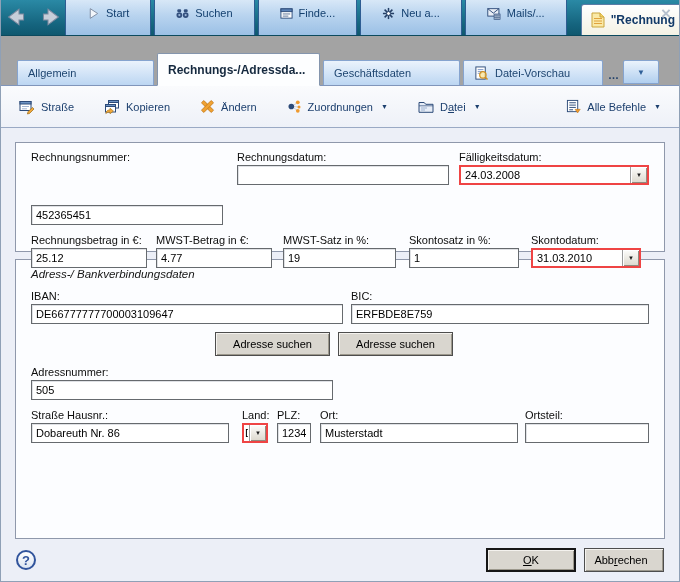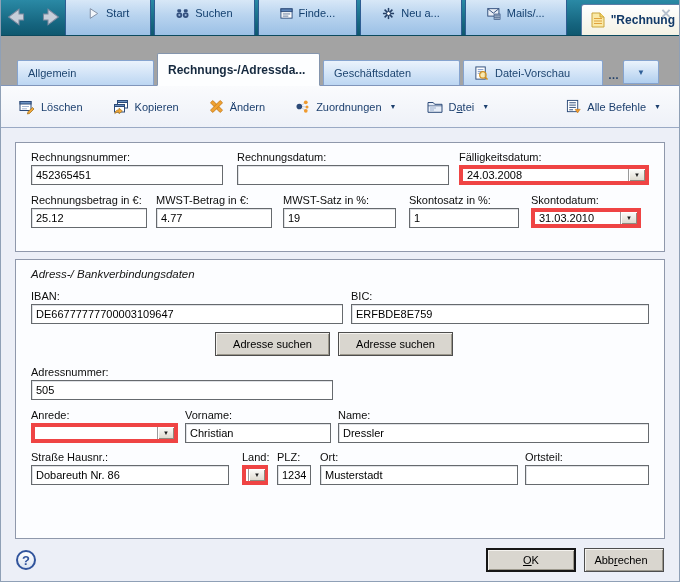--- a/index.html
+++ b/index.html
@@ -105,33 +105,33 @@
   .row { display:flex; }
   .field { display:flex; flex-direction:column; }
   .field .flabel { margin-bottom:2px; white-space:nowrap; color:#0d0d0d; }
   .flex1 { flex:1; }
 
   .tb {
     height:20px; width:100%; border:1px solid #666a6e; background:#fff;
     font-family:inherit; font-size:11px; color:#000; padding:2px 4px;
     box-shadow:inset 1px 1px 0 rgba(80,90,110,.18);
   }
-  .combo { display:flex; height:20px; border:4px solid #ef4444; background:#fff;
+  .combo { display:flex; height:20px; border:2px solid #ef4444; background:#fff;
     box-shadow:inset 1px 1px 0 rgba(80,90,110,.18); }
   .combo .tb { border:none; box-shadow:none; flex:1; min-width:0; height:100%; }
   .combo .drop {
     width:17px; flex:0 0 17px; border:none; border-left:1px solid #9a9a9a; cursor:pointer;
     background:linear-gradient(#fdfdfb, #dcd8cd);
     box-shadow:inset 1px 1px 0 #fff, inset -1px -1px 0 #8f8b80;
     display:flex; align-items:center; justify-content:center;
     font-size:6px; color:#1c1c1c; font-family:inherit;
   }
 
   .r1 { margin-bottom:9px; }
-  .r1 .c1 { width:192px; margin-right:14px; }
+  .r1 .c1 { width:192px; margin-right:14px;gap:40px; }
   .r1 .c2 { width:212px; margin-right:10px; }
   .r2 .c1 { width:116px; margin-right:9px; }
   .r2 .c2 { width:116px; margin-right:11px; }
   .r2 .c3 { width:113px; margin-right:13px; }
   .r2 .c4 { width:110px; margin-right:12px; }
   .r2 .c5 { width:110px; }
 
   .ibrow { margin-bottom:8px; }
   .ibrow .c1 { width:312px; margin-right:8px; }
 
@@ -299,21 +299,21 @@
   <div class="toolbar">
     <button class="tbtn">
       <span>
         <svg viewBox="0 0 16 16" width="16" height="16">
             <rect x="1" y="2.5" width="11" height="9" fill="#fff" stroke="#2c4a78"></rect>
             <rect x="1" y="2.5" width="11" height="2.5" fill="#6d93c4" stroke="#2c4a78"></rect>
             <path d="M3 7.5 h7 M3 9.8 h5" stroke="#8aa2c6" stroke-width="0.8"></path>
             <path d="M9 12.8 L13.4 8.4 L15 10 L10.6 14.4 L8.4 15 Z" fill="#f2a93b" stroke="#9a6a14" stroke-width="0.7"></path>
           </svg>
       </span>
-      <span>Löschen</span>
+      <span>Straße</span>
     </button>
     <button class="tbtn">
       <span>
         <svg viewBox="0 0 16 16" width="16" height="16">
             <rect x="4.5" y="1.5" width="10" height="7.5" fill="#fff" stroke="#2c4a78"></rect>
             <rect x="4.5" y="1.5" width="10" height="2" fill="#6d93c4" stroke="#2c4a78"></rect>
             <rect x="1.5" y="5.5" width="10" height="7.5" fill="#fff" stroke="#2c4a78"></rect>
             <rect x="1.5" y="5.5" width="10" height="2" fill="#6d93c4" stroke="#2c4a78"></rect>
             <path d="M1.8 14.6 c0.5-2.8 2.2-3.8 4.2-3.8 l0-1.6 3.4 2.8 -3.4 2.8 0-1.6 c-1.8 0-3 0.4-4.2 1.4 z" fill="#f2a93b" stroke="#9a6a14" stroke-width="0.6"></path>
           </svg>
@@ -442,39 +442,20 @@
         <button class="btn95">Adresse suchen</button>
       </div>
 
       <div class="row adrrow">
         <div class="field">
           <span class="flabel">Adressnummer:</span>
           <input class="tb" type="text" value="505" style="">
         </div>
       </div>
 
-      <div class="row namerow">
-        <div class="field c1">
-          <span class="flabel">Anrede:</span>
-          <div class="combo">
-            <input class="tb" type="text" value="" style="">
-            <button class="drop">
-                <span>▼</span>
-              </button>
-          </div>
-        </div>
-        <div class="field c2">
-          <span class="flabel">Vorname:</span>
-          <input class="tb" type="text" value="Christian" style="">
-        </div>
-        <div class="field flex1">
-          <span class="flabel">Name:</span>
-          <input class="tb" type="text" value="Dressler" style="">
-        </div>
-      </div>
 
       <div class="row strrow">
         <div class="field c1">
           <span class="flabel">Straße Hausnr.:</span>
           <input class="tb" type="text" value="Dobareuth Nr. 86" style="">
         </div>
         <div class="field cland">
           <span class="flabel">Land:</span>
           <div class="combo mini">
             <input class="tb" type="text" value="D" style="">

